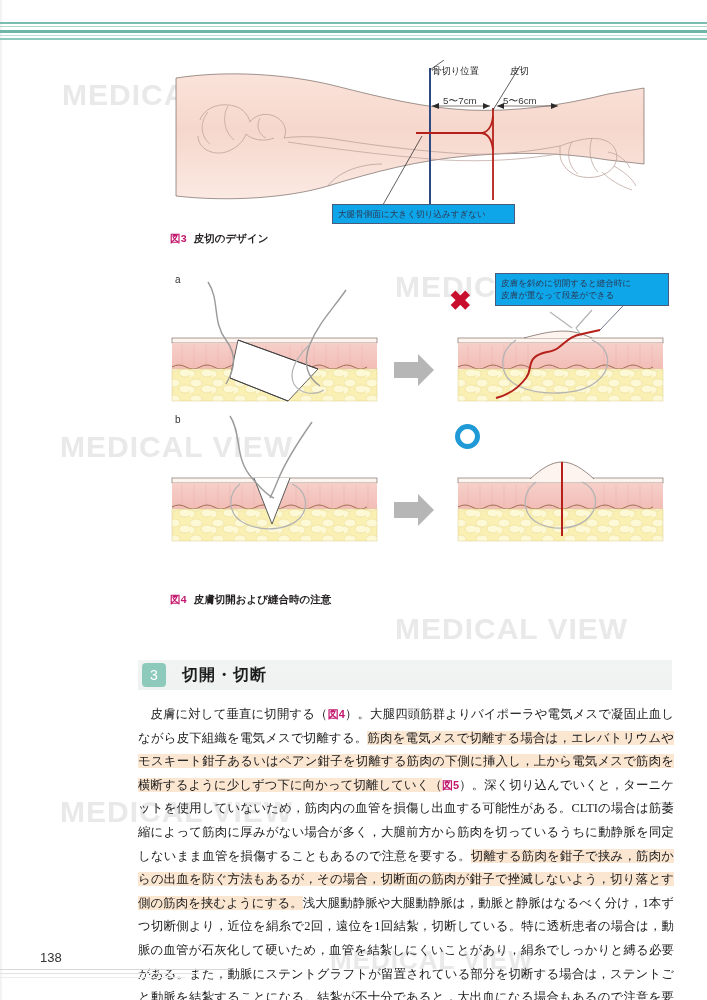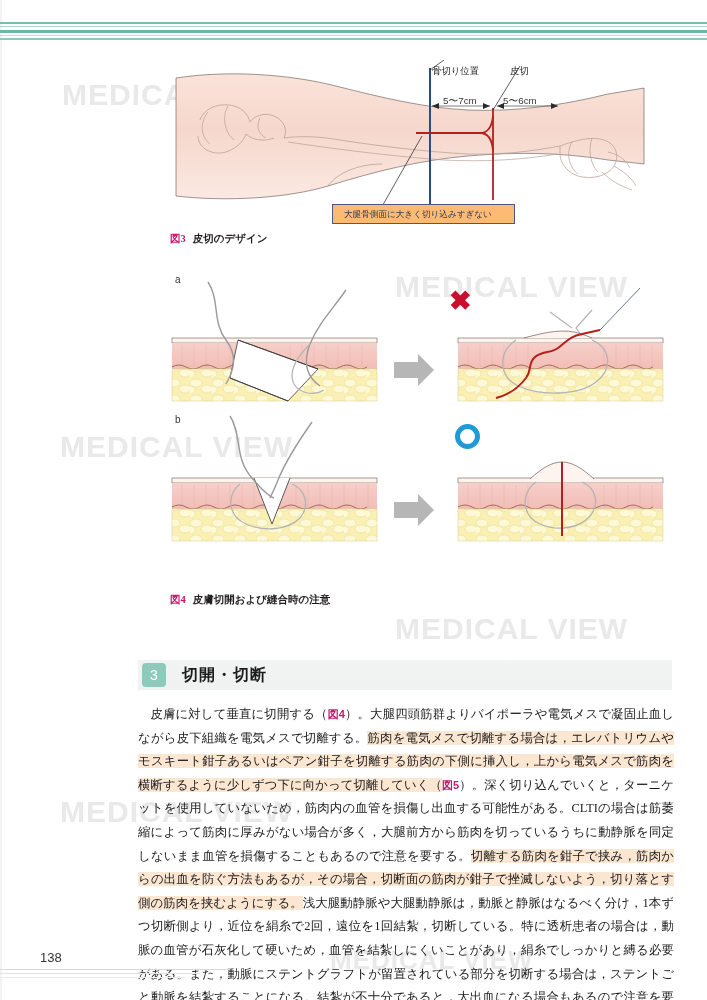--- a/index.html
+++ b/index.html
@@ -58,21 +58,21 @@
   
   .fig3 {
     position: absolute;
     left: 168px; top: 60px;
     width: 480px; height: 160px;
   }
   .fig3 svg { display: block; }
 
   .fig-caption {
     position: absolute;
-    font-family: Liberation Serif, serif;
+    font-family: Liberation Mono, monospace;
     font-size: 10.5px;
     font-weight: 700;
     color: #231f20;
     white-space: nowrap;
   }
   .fig-caption .fignum {
     color: #c2186d;
     font-weight: 700;
     margin-right: 7px;
   }
@@ -93,26 +93,26 @@
     font-size: 10px;
     color: #333;
   }
   #panel-a-letter { left: 175px; top: 274px; }
   #panel-b-letter { left: 175px; top: 414px; }
 
   
   .callout {
     position: absolute;
     border: 1px solid #4a5a7a;
-    background: #fdba74;
+    background: #0ea5e9;
     color: #2b3a55;
     font-family: "Liberation Sans", sans-serif;
     font-size: 8.6px;
     line-height: 1.45;
-    padding: 3px 11px;
+    padding: 3px 5px;
     box-sizing: border-box;
     white-space: nowrap;
   }
   #callout-femur { left: 332px; top: 204px; width: 183px; }
   #callout-oblique { left: 495px; top: 273px; width: 174px; }
 
   
   .fig-notes {
     position: absolute;
     left: 170px; top: 568px;
@@ -428,20 +428,24 @@
     </svg>
   </div>
 
   <div class="panel-letter" id="panel-a-letter">a</div>
   <div class="panel-letter" id="panel-b-letter">b</div>
 
   <div style="position:absolute;left:449px;top:288px;font-family:'Liberation Sans',sans-serif;font-size:27px;font-weight:700;color:#c8102e;line-height:1;">✖</div>
 
   <div style="position:absolute;left:455px;top:424px;width:25px;height:25px;border:5px solid #1f9ad6;border-radius:50%;box-sizing:border-box;"></div>
 
+  <div class="callout" id="callout-oblique">
+    <div>皮膚を斜めに切開すると縫合時に</div>
+    <div>皮膚が重なって段差ができる</div>
+  </div>
 
   <div class="fig-caption" id="fig4-caption">
     <span class="fignum">図4</span><span>皮膚切開および縫合時の注意</span>
   </div>
 
 
   <div class="section-header">
     <div class="section-num">3</div>
     <div class="section-title">切開・切断</div>
   </div>

